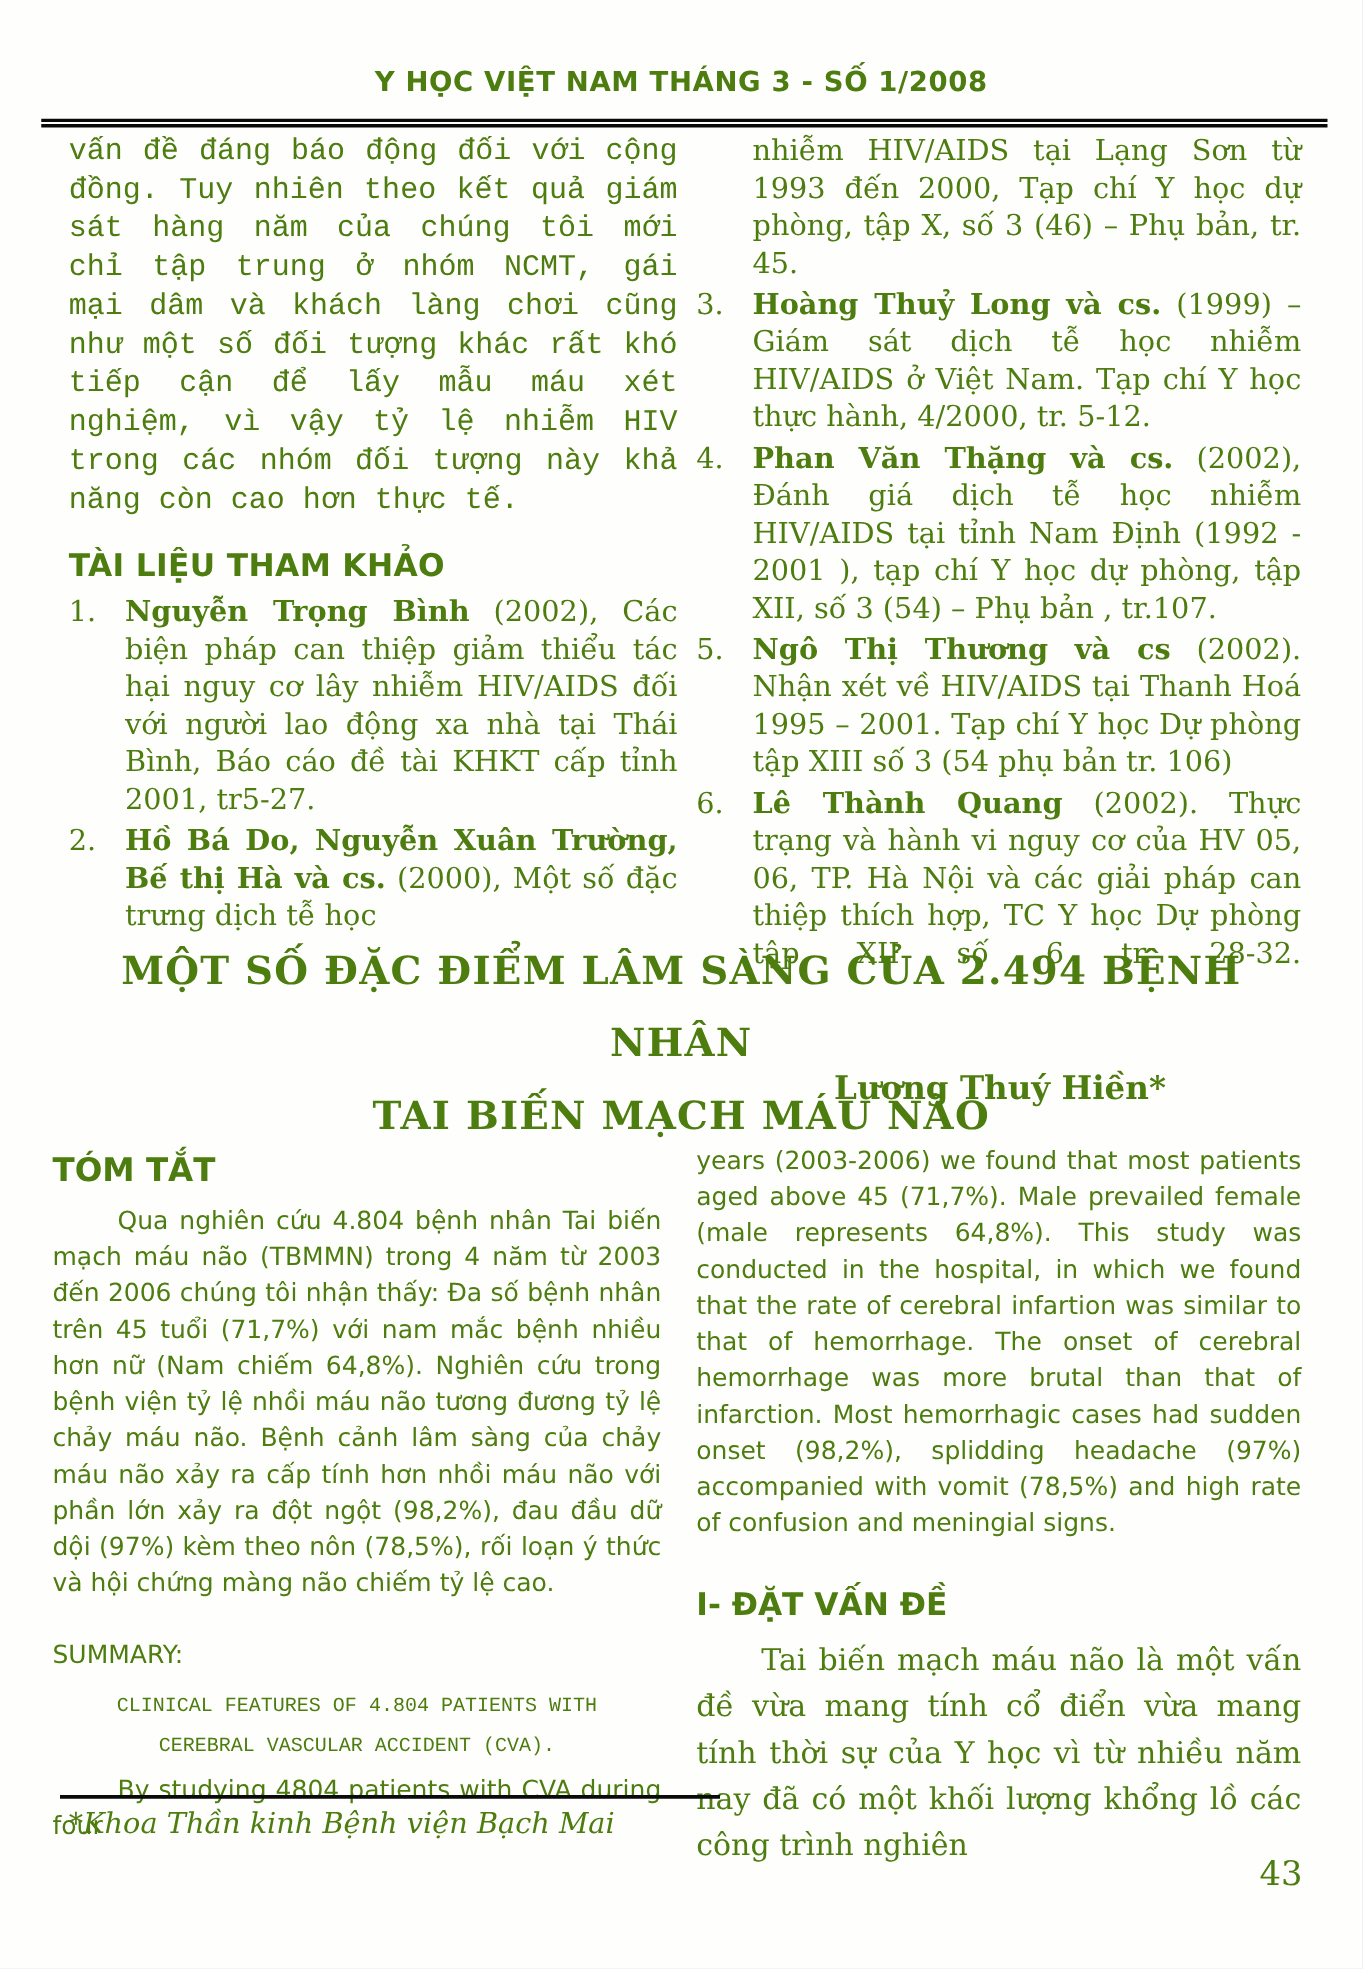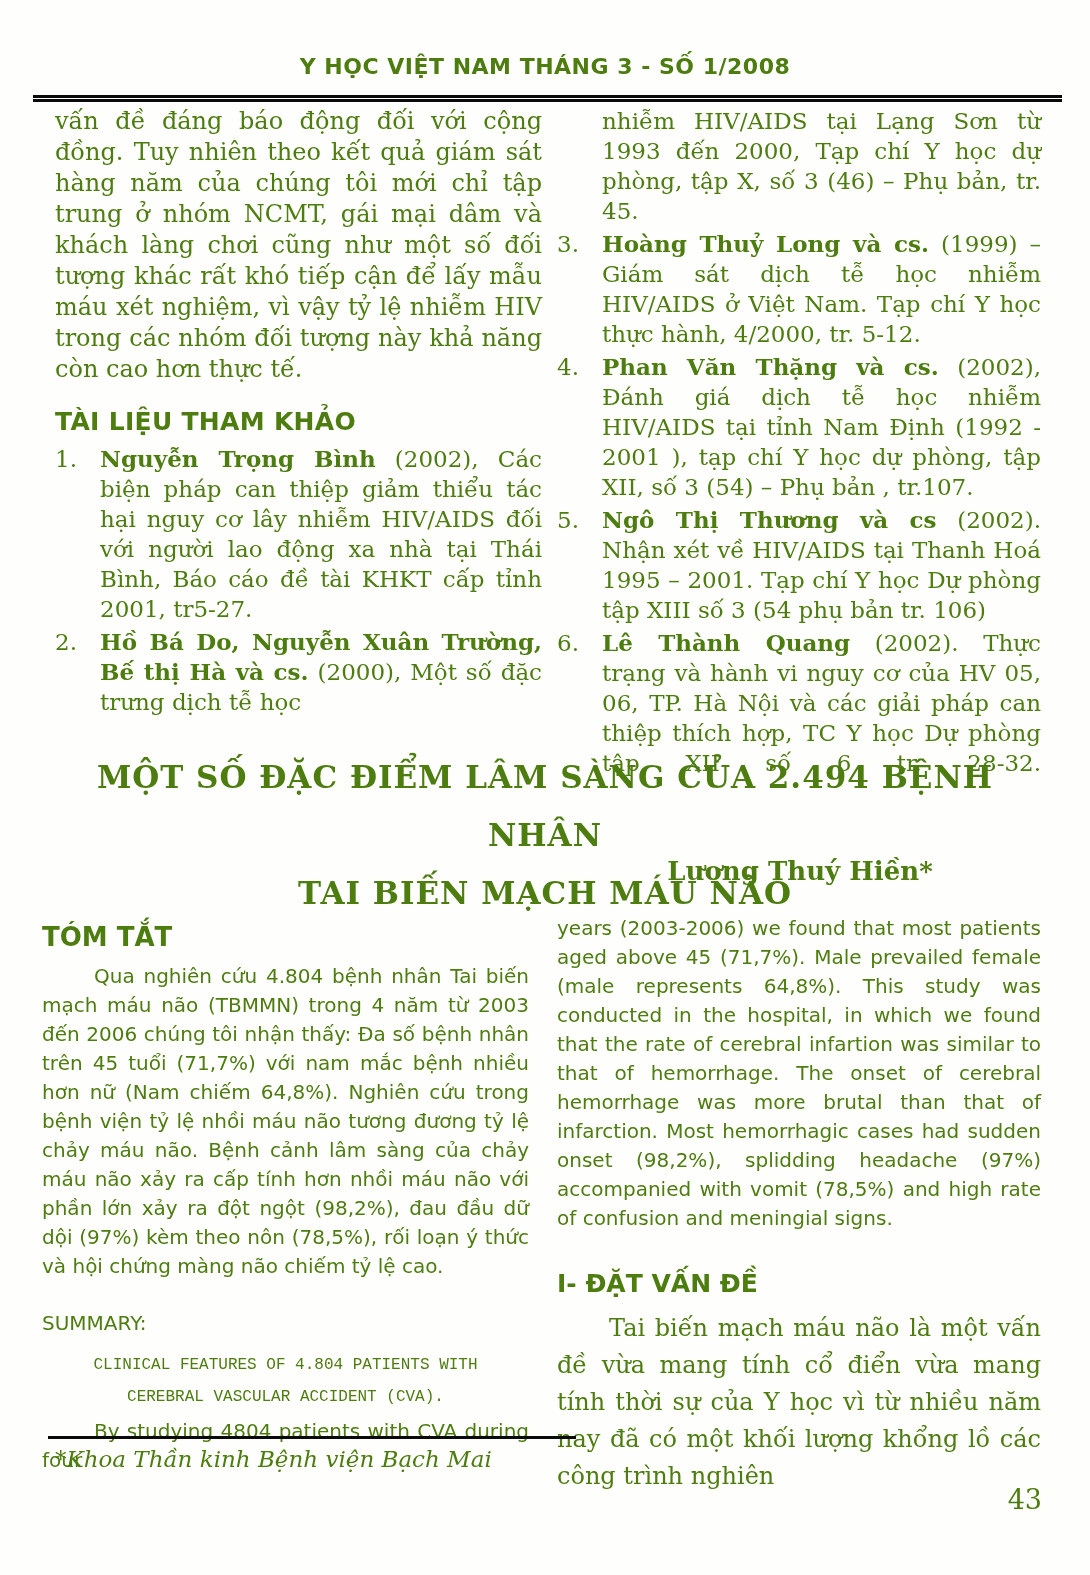--- a/index.html
+++ b/index.html
@@ -33,20 +33,21 @@
 
   
   .a1-left  { position: absolute; left: 55px;  top: 106px; width: 487px; }
   .a1-right { position: absolute; left: 557px; top: 106px; width: 484px; }
 
   .body-serif {
     font-size: 24px;
     line-height: 31px;
     text-align: justify;
     margin: 0;
+    font-family: Liberation Mono, monospace;
   }
   .refs-heading {
     font-family: "DejaVu Sans", "Liberation Sans", sans-serif;
     font-weight: bold;
     font-size: 25px;
     margin: 22px 0 8px 0;
     letter-spacing: 0.3px;
   }
   .ref {
     display: flex;

